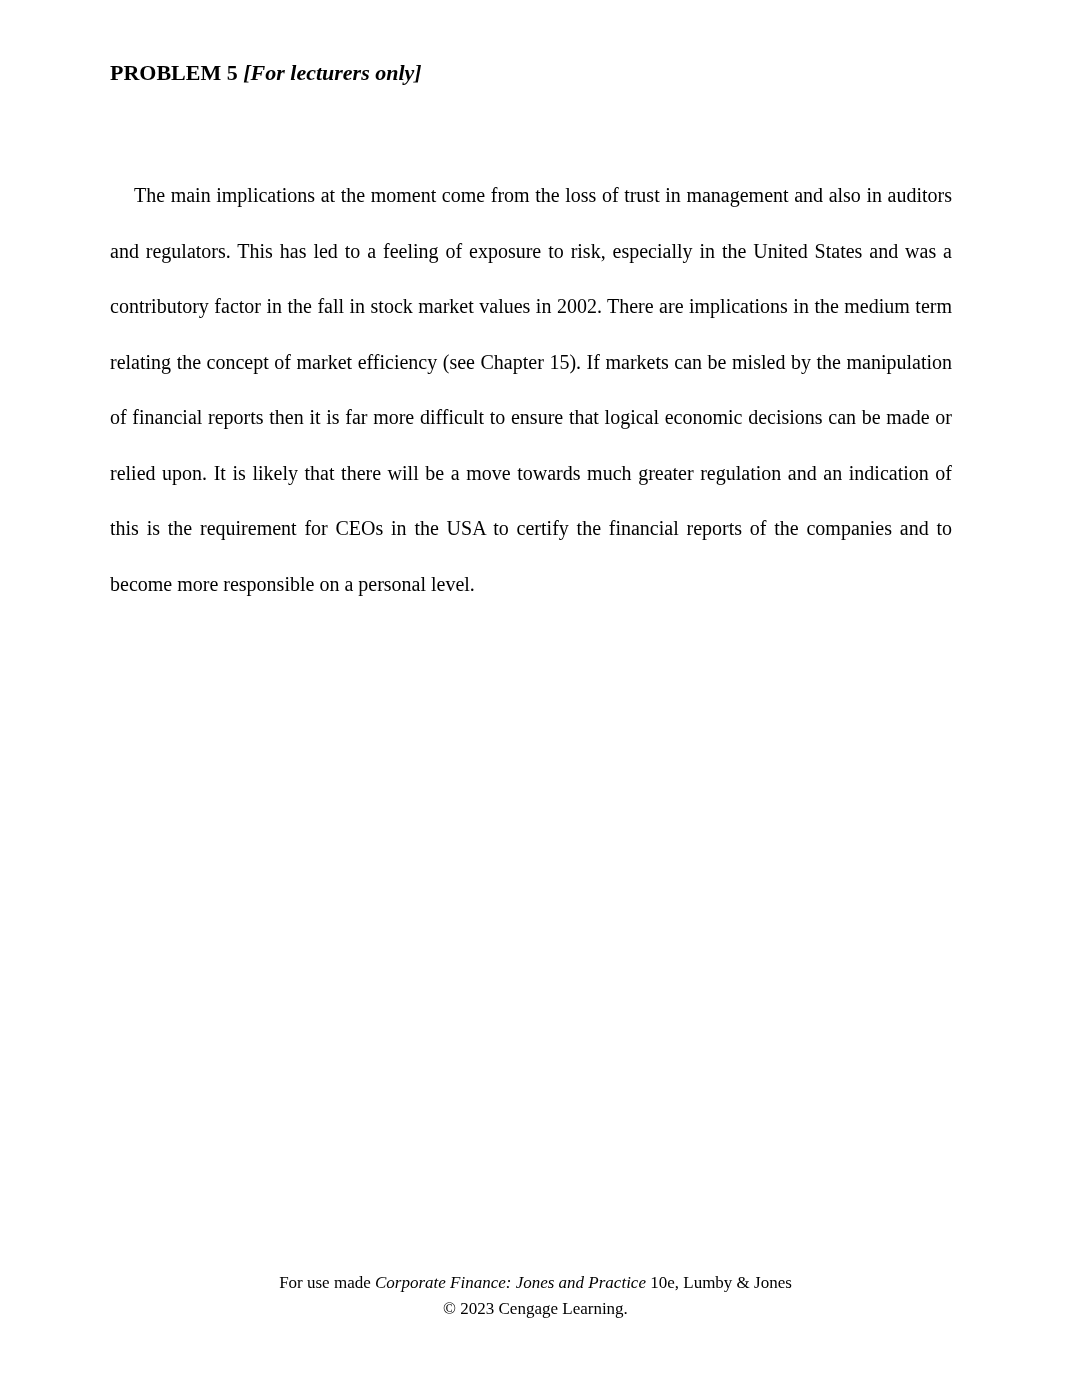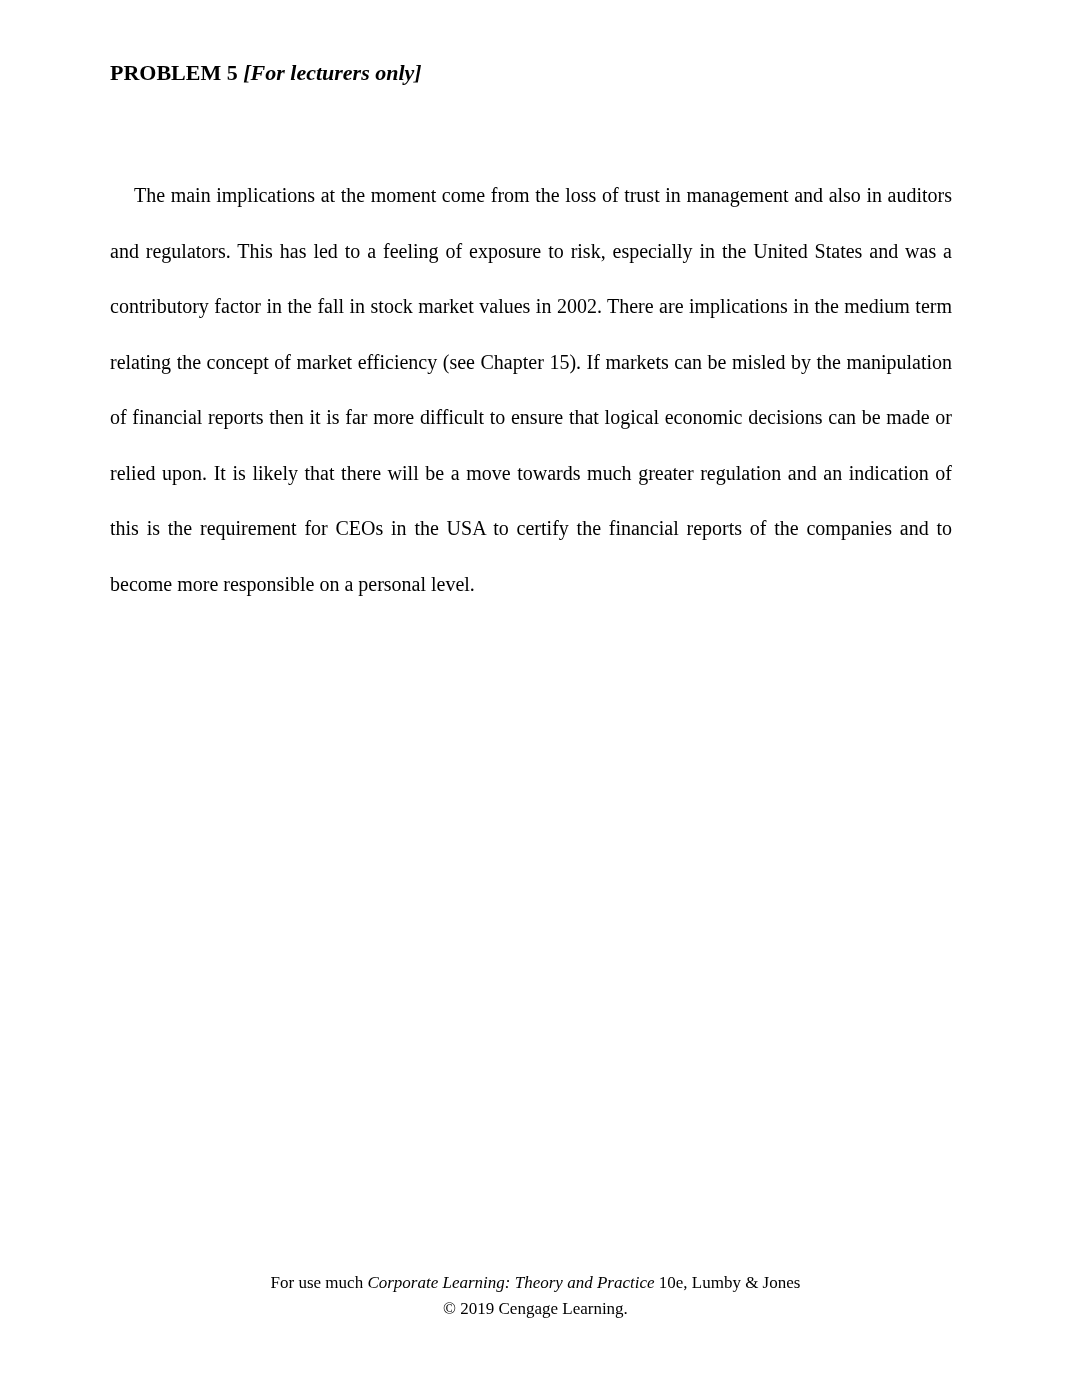--- a/index.html
+++ b/index.html
@@ -67,17 +67,17 @@
 
   <div class="heading">
     <span class="problem-label">PROBLEM 5</span><span class="lecturers-note"> [For lecturers only]</span>
   </div>
 
   <div class="body-text">
     <p>The main implications at the moment come from the loss of trust in management and also in auditors and regulators. This has led to a feeling of exposure to risk, especially in the United States and was a contributory factor in the fall in stock market values in 2002. There are implications in the medium term relating the concept of market efficiency (see Chapter 15). If markets can be misled by the manipulation of financial reports then it is far more difficult to ensure that logical economic decisions can be made or relied upon. It is likely that there will be a move towards much greater regulation and an indication of this is the requirement for CEOs in the USA to certify the financial reports of the companies and to become more responsible on a personal level.</p>
   </div>
 
   <div class="footer">
-    <div><span>For use much </span><span class="book-title">Corporate Learning: Theory and Practice</span><span> 10e, Lumby &amp; Jones</span></div>
-    <div>© 2019 Cengage Learning.</div>
+    <div><span>For use made </span><span class="book-title">Corporate Finance: Jones and Practice</span><span> 10e, Lumby &amp; Jones</span></div>
+    <div>© 2023 Cengage Learning.</div>
   </div>
 
 </div>
 
 </body></html>

